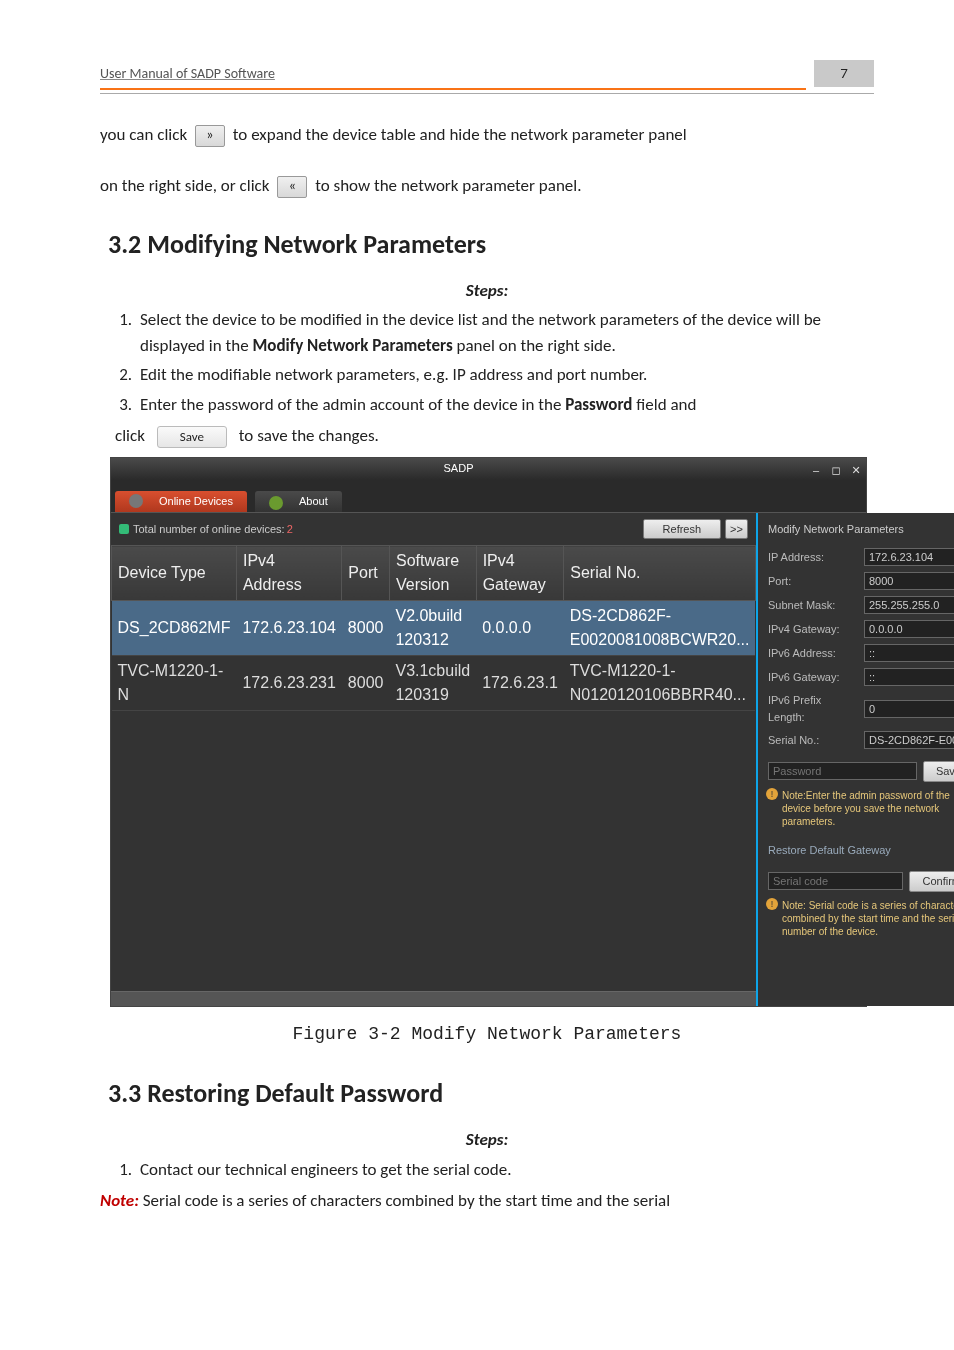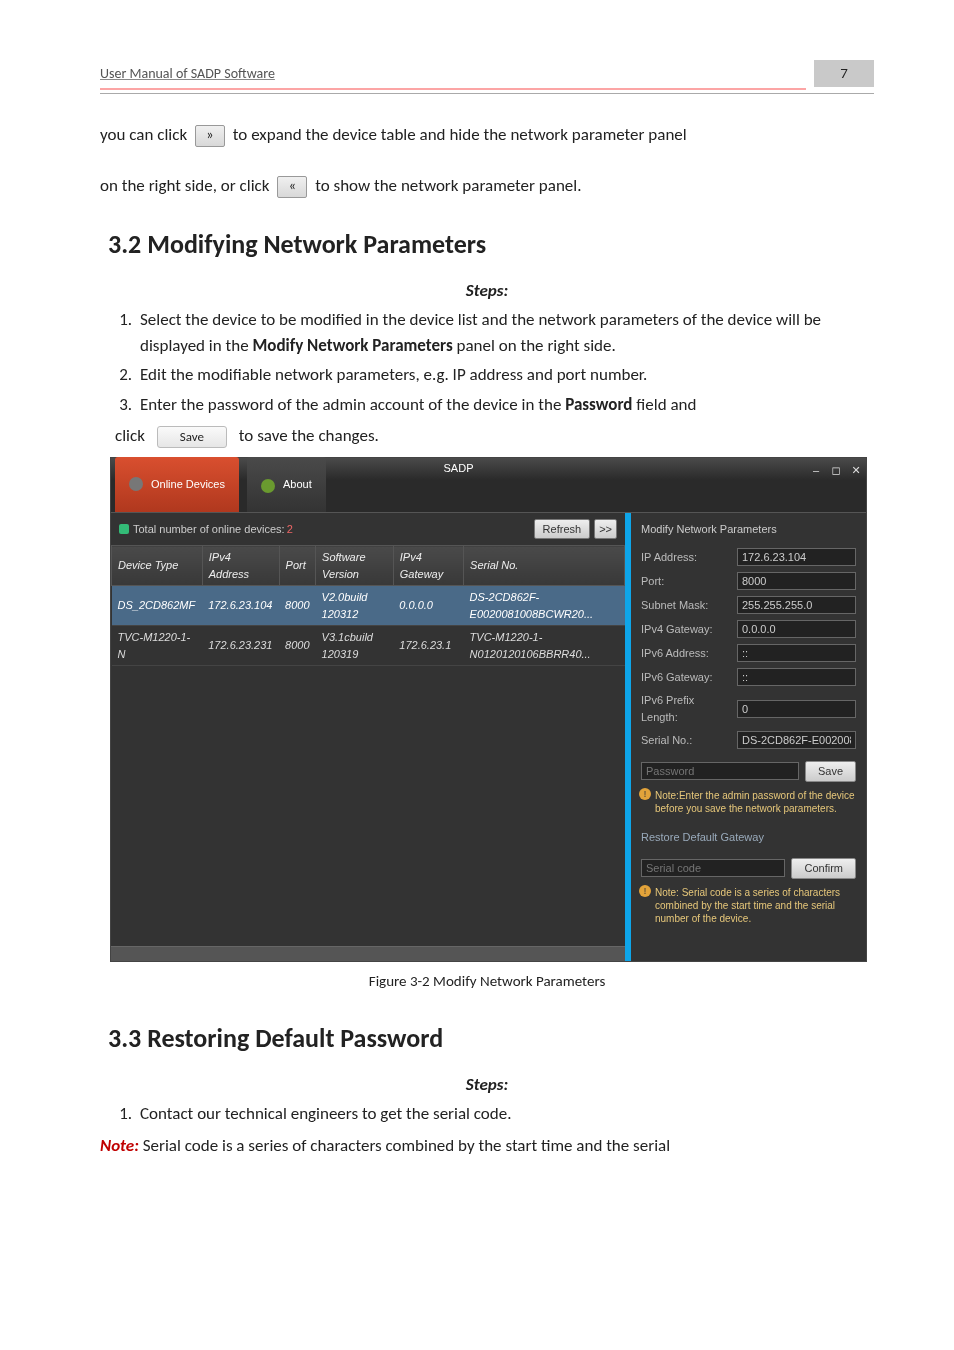--- a/index.html
+++ b/index.html
@@ -17,21 +17,21 @@
   .header-bar {
     display: flex;
     align-items: baseline;
   }
   .header-title {
     flex: 1;
     font-size: 14px;
     color: #555;
     text-decoration: underline;
     text-decoration-color: #888;
-    border-bottom: 2px solid #fca5a5;
+    border-bottom: 2px solid #f97316;
     padding-bottom: 4px;
   }
   .page-num-box {
     width: 60px;
     background: #c9c9c9;
     text-align: center;
     font-size: 15px;
     color: #222;
     padding: 2px 0;
     margin-left: 8px;
@@ -95,42 +95,42 @@
   }
   .sadp-title .spacer { flex: 1; text-align: center; color: #fff; font-size: 11px; }
   .sadp-title .winbtns { display: flex; }
   .sadp-title .winbtns span {
     width: 18px; height: 14px;
     text-align: center; color: #ddd; font-size: 11px; margin: 0 1px;
   }
   .sadp-tabs { background: #2a2a2a; display: flex; height: 32px; align-items: flex-end; border-bottom: 1px solid #555; }
   .sadp-tab {
     background: linear-gradient(#d94f2f,#b0381e);
-    color: #fff; padding: 19px 14px; border-radius: 3px 3px 0 0;
+    color: #fff; padding: 2px 14px; border-radius: 3px 3px 0 0;
     margin-left: 4px; font-size: 11px;
-    display: flex; align-items: center; gap: 8px;
+    display: flex; align-items: center; gap: 16px;
   }
   .sadp-tab.about { background: linear-gradient(#4a4a4a,#333); margin-left: 8px; align-items: flex-end; }
   .tab-icon { width: 14px; height: 14px; background: #777; border-radius: 50%; display: inline-block;}
   .tab-icon.about { background: #6a9a2f; }
   .sadp-body { display: flex; background: #333; }
-  .left-panel { flex: 1; background: #333; border-right: 6px solid #0ea5e9; }
+  .left-panel { flex: 1; background: #333; border-right: 2px solid #0ea5e9; }
   .count-row {
     display: flex; align-items: center; padding: 6px 8px;
     background: #333; color: #ccc; font-size: 11px;
   }
   .count-row .cnt-num { color: #e66; margin-left: 2px; }
   .count-row .spacer2 { flex: 1; }
   .refresh-btn, .collapse-btn {
     display: inline-block; border: 1px solid #777;
     background: linear-gradient(#eee,#ccc); color: #333;
-    padding: 1px 8px; font-size: 11px; border-radius: 2px; margin-left: 4px;
+    padding: 1px 19px; font-size: 11px; border-radius: 2px; margin-left: 4px;
   }
   .collapse-btn { padding: 1px 4px; }
-  .dev-table { width: 100%; border-collapse: collapse; font-size: 11px; color: #ddd; font-style: italic; }
+  .dev-table { width: 100%; border-collapse: collapse; font-size: 16px; color: #ddd; }
   .dev-table th {
     background: linear-gradient(#4a4a4a,#383838);
     border: 1px solid #555; padding: 3px 6px; font-weight: normal; text-align: left;
     color: #eee;
   }
   .dev-table td { padding: 3px 6px; border-bottom: 1px solid #444; }
   .dev-table tr.sel td { background: #4a6a88; color: #fff; }
   .table-spacer { height: 280px; }
   .scrollbar-h { height: 14px; background: #555; border-top: 1px solid #666; }
 
@@ -148,21 +148,21 @@
     width: 12px; height: 12px; background: #e2a33a; color: #333;
     border-radius: 50%; text-align: center; font-size: 9px; line-height: 12px;
   }
   .side-btn {
     display: inline-block; border: 1px solid #888;
     background: linear-gradient(#eee,#ccc); color: #333;
     padding: 1px 12px; font-size: 11px; border-radius: 2px;
   }
   .restore-link { color: #9ab; font-size: 11px; padding: 10px; display: block;}
   .dev-icon { width: 10px; height: 10px; background: #3b7; border-radius: 2px; display: inline-block; margin-right: 4px;}
-  .fig-caption { text-align: center; font-size: 15px; margin: 8px 0 20px 0;}
+  .fig-caption { text-align: center; font-size: 18px; margin: 14px 0 20px 0; font-family: Liberation Mono, monospace;}
 </style>
 </head>
 <body>
 
 <div class="page">
 
   <div class="header-bar">
     <div class="header-title">User Manual of SADP Software</div>
     <div class="page-num-box">7</div>
   </div>

